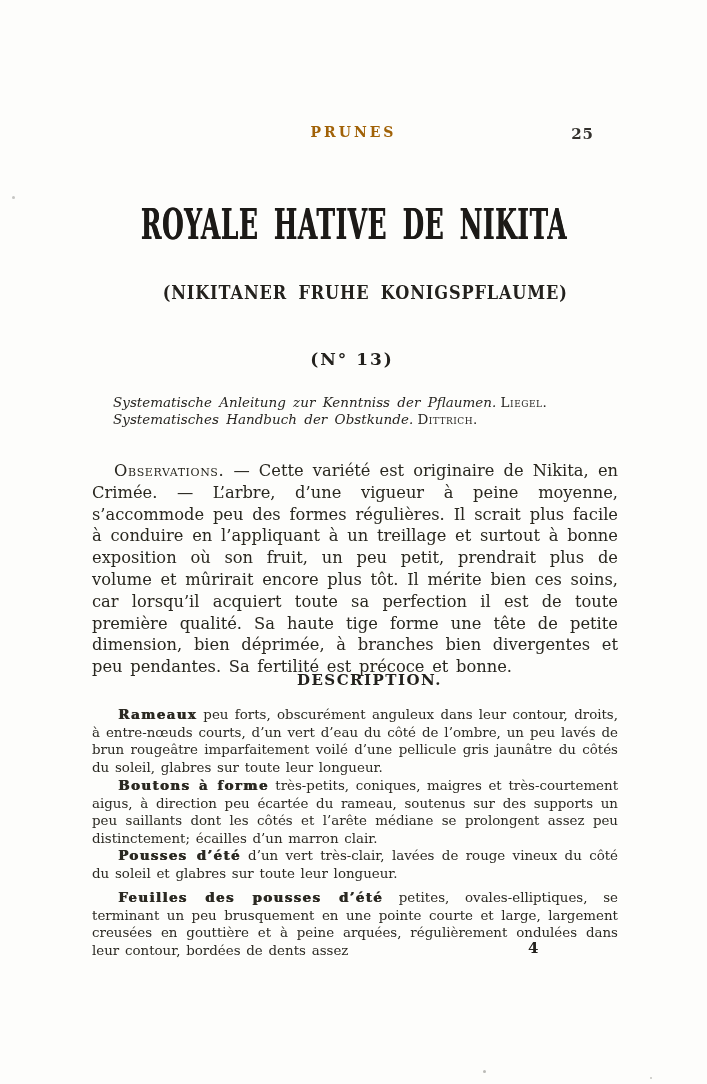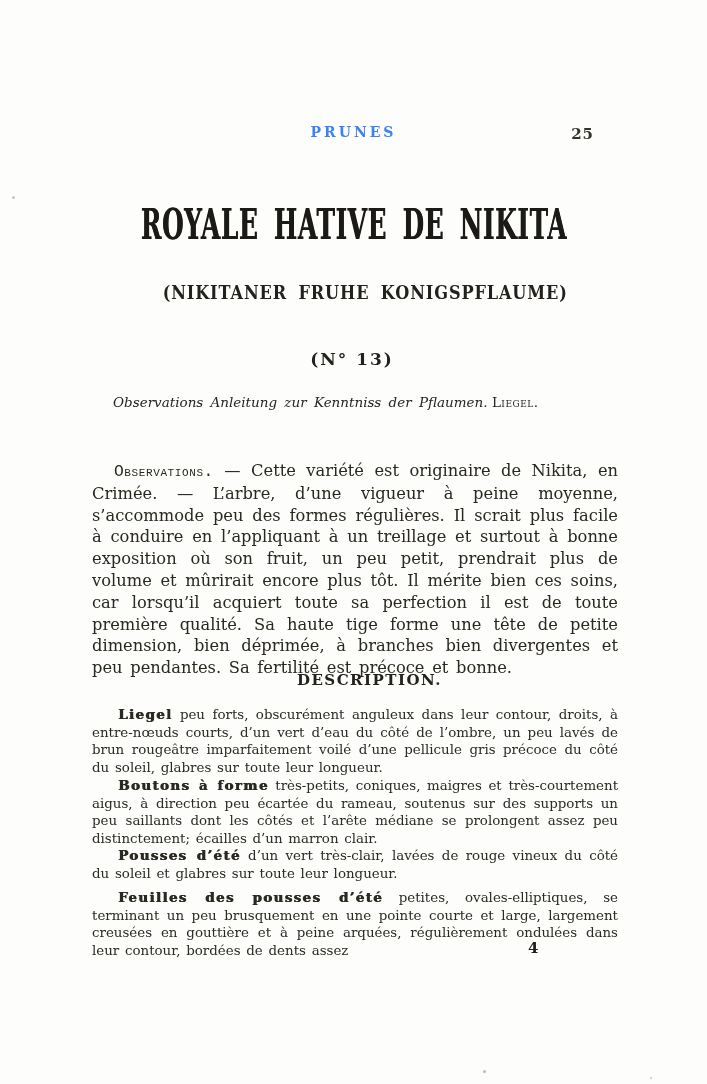--- a/index.html
+++ b/index.html
@@ -18,21 +18,21 @@
   .abs { position: absolute; }
 
   
   #running-header {
     top: 124px; left: 0; width: 707px; height: 20px;
   }
   #running-title {
     position: absolute; left: 0; width: 707px;
     text-align: center;
     font-size: 14px; font-weight: 700;
-    letter-spacing: 3px; color: #3b82f6;
+    letter-spacing: 3px; color: #a16207;
   }
   #page-number {
     position: absolute; right: 113px; top: 1px;
     font-size: 15px; font-weight: 700; color: #33312d;
     letter-spacing: 1px;
     margin-left: 44px;
   }
 
   
   #title-row { top: 200px; left: 0; width: 707px; display: flex; justify-content: center; }
@@ -72,21 +72,21 @@
   .ref-author { font-variant: small-caps; letter-spacing: 0.5px; margin-top: 40px; }
 
   
   #observations {
     top: 460px; left: 92px; width: 526px;
     font-size: 16.3px; line-height: 21.8px;
     text-align: justify; text-indent: 22px;
     word-spacing: 2.5px;
     color: #29271f;
   }
-  .smallcaps { font-variant: small-caps; letter-spacing: 0.6px; font-family: Liberation Mono, monospace; }
+  .smallcaps { font-variant: small-caps; letter-spacing: 0.6px; }
 
   
   #description-heading {
     top: 671px; left: 0; width: 707px; text-align: center;
     font-size: 15px; font-weight: 700; letter-spacing: 1.5px;
     color: #23211d;
     margin-left: 16px;
   }
 
   
@@ -135,28 +135,29 @@
 
   <div id="subtitle-row" class="abs">
     <span id="subtitle">(NIKITANER FRUHE KONIGSPFLAUME)</span>
   </div>
 
   <div id="number-row" class="abs">
     <span id="number-line">(N° 13)</span>
   </div>
 
   <div id="references" class="abs">
-    <div class="ref-line"><span class="ref-work">Observations Anleitung zur Kenntniss der Pflaumen.</span> <span class="ref-author">Liegel.</span></div>
+    <div class="ref-line"><span class="ref-work">Systematische Anleitung zur Kenntniss der Pflaumen.</span> <span class="ref-author">Liegel.</span></div>
+    <div class="ref-line"><span class="ref-work">Systematisches Handbuch der Obstkunde.</span> <span class="ref-author">Dittrich.</span></div>
   </div>
 
   <div id="observations" class="abs"><span class="smallcaps">Observations.</span><span> — Cette variété est originaire de Nikita, en Crimée. — L’arbre, d’une vigueur à peine moyenne, s’accommode peu des formes régulières. Il scrait plus facile à conduire en l’appliquant à un treillage et surtout à bonne exposition où son fruit, un peu petit, prendrait plus de volume et mûrirait encore plus tôt. Il mérite bien ces soins, car lorsqu’il acquiert toute sa perfection il est de toute première qualité. Sa haute tige forme une tête de petite dimension, bien déprimée, à branches bien divergentes et peu pendantes. Sa fertilité est précoce et bonne.</span></div>
 
   <div id="description-heading" class="abs">DESCRIPTION.</div>
 
-  <div id="par-rameaux" class="abs desc-par"><span class="lead">Liegel</span><span> peu forts, obscurément anguleux dans leur contour, droits, à entre-nœuds courts, d’un vert d’eau du côté de l’ombre, un peu lavés de brun rougeâtre imparfaitement voilé d’une pellicule gris précoce du côté du soleil, glabres sur toute leur longueur.</span></div>
+  <div id="par-rameaux" class="abs desc-par"><span class="lead">Rameaux</span><span> peu forts, obscurément anguleux dans leur contour, droits, à entre-nœuds courts, d’un vert d’eau du côté de l’ombre, un peu lavés de brun rougeâtre imparfaitement voilé d’une pellicule gris jaunâtre du côtés du soleil, glabres sur toute leur longueur.</span></div>
 
   <div id="par-boutons" class="abs desc-par"><span class="lead">Boutons à forme</span><span> très-petits, coniques, maigres et très-courtement aigus, à direction peu écartée du rameau, soutenus sur des supports un peu saillants dont les côtés et l’arête médiane se prolongent assez peu distinctement; écailles d’un marron clair.</span></div>
 
   <div id="par-feuilles" class="abs desc-par"><span class="lead">Feuilles des pousses d’été</span><span> petites, ovales-elliptiques, se terminant un peu brusquement en une pointe courte et large, largement creusées en gouttière et à peine arquées, régulièrement ondulées dans leur contour, bordées de dents assez</span></div>
 
   <div id="par-pousses" class="abs desc-par"><span class="lead">Pousses d’été</span><span> d’un vert très-clair, lavées de rouge vineux  du côté du soleil et glabres sur toute leur longueur.</span></div>
 
   <div id="signature-mark" class="abs">4</div>
 
   <div id="speck-1" class="speck"></div>

